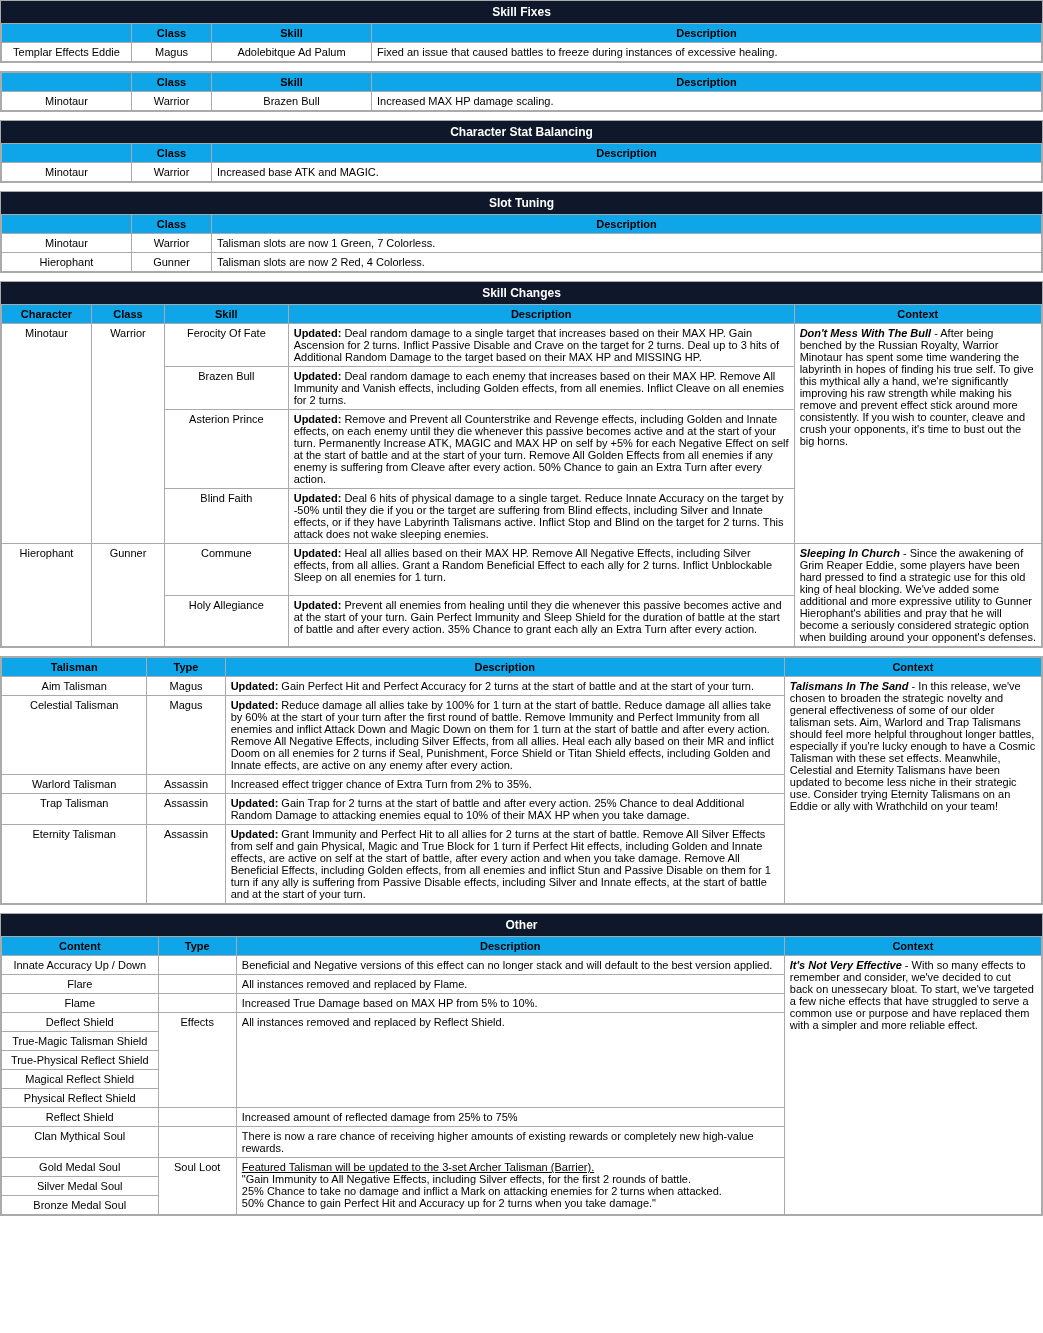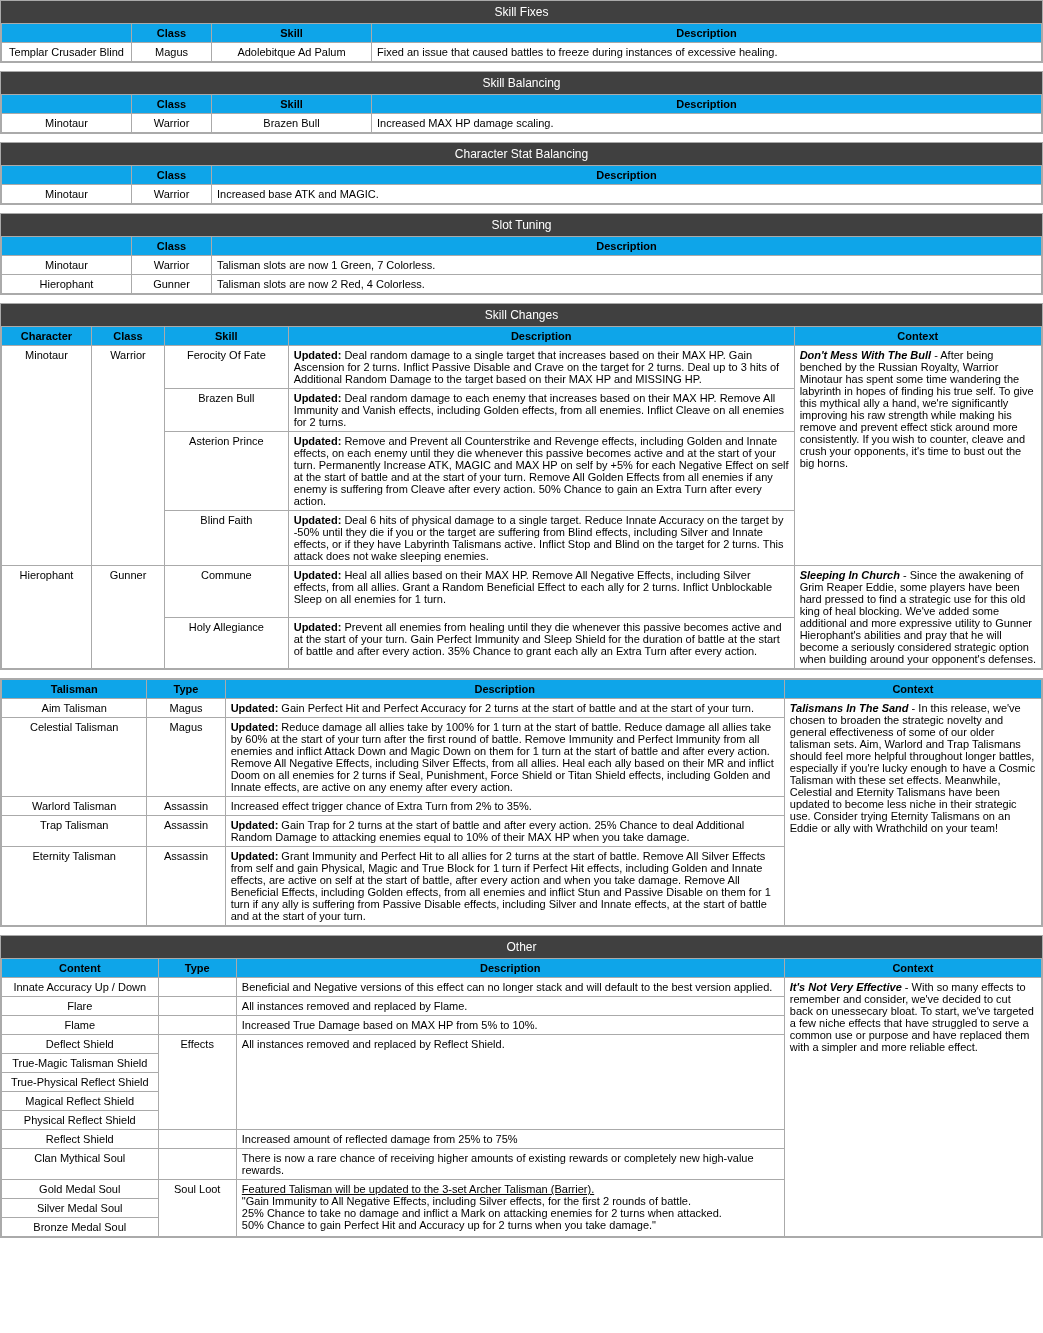--- a/index.html
+++ b/index.html
@@ -8,24 +8,24 @@
       font-size: 11px;
       background: #fff;
       color: #000;
       width: 1043px;
     }
     .section {
       margin-bottom: 8px;
       border: 1px solid #aaa;
     }
     .section-header {
-      background: #404040;
+      background: #0f172a;
       color: #fff;
       text-align: center;
-      font-weight: normal;
+      font-weight: bold;
       padding: 4px;
       font-size: 12px;
     }
     table {
       width: 100%;
       border-collapse: collapse;
     }
     th {
       background: #0ea5e9;
       border: 1px solid #aaa;
@@ -58,31 +58,30 @@
     <thead>
       <tr>
         <th style="width:130px;"></th>
         <th style="width:80px;">Class</th>
         <th style="width:160px;">Skill</th>
         <th>Description</th>
       </tr>
     </thead>
     <tbody>
       <tr>
-        <td>Templar Crusader Blind</td>
+        <td>Templar Effects Eddie</td>
         <td>Magus</td>
         <td>Adolebitque Ad Palum</td>
         <td class="desc">Fixed an issue that caused battles to freeze during instances of excessive healing.</td>
       </tr>
     </tbody>
   </table>
 </div>
 
 <div class="section">
-  <div class="section-header">Skill Balancing</div>
   <table>
     <thead>
       <tr>
         <th style="width:130px;"></th>
         <th style="width:80px;">Class</th>
         <th style="width:160px;">Skill</th>
         <th>Description</th>
       </tr>
     </thead>
     <tbody>

